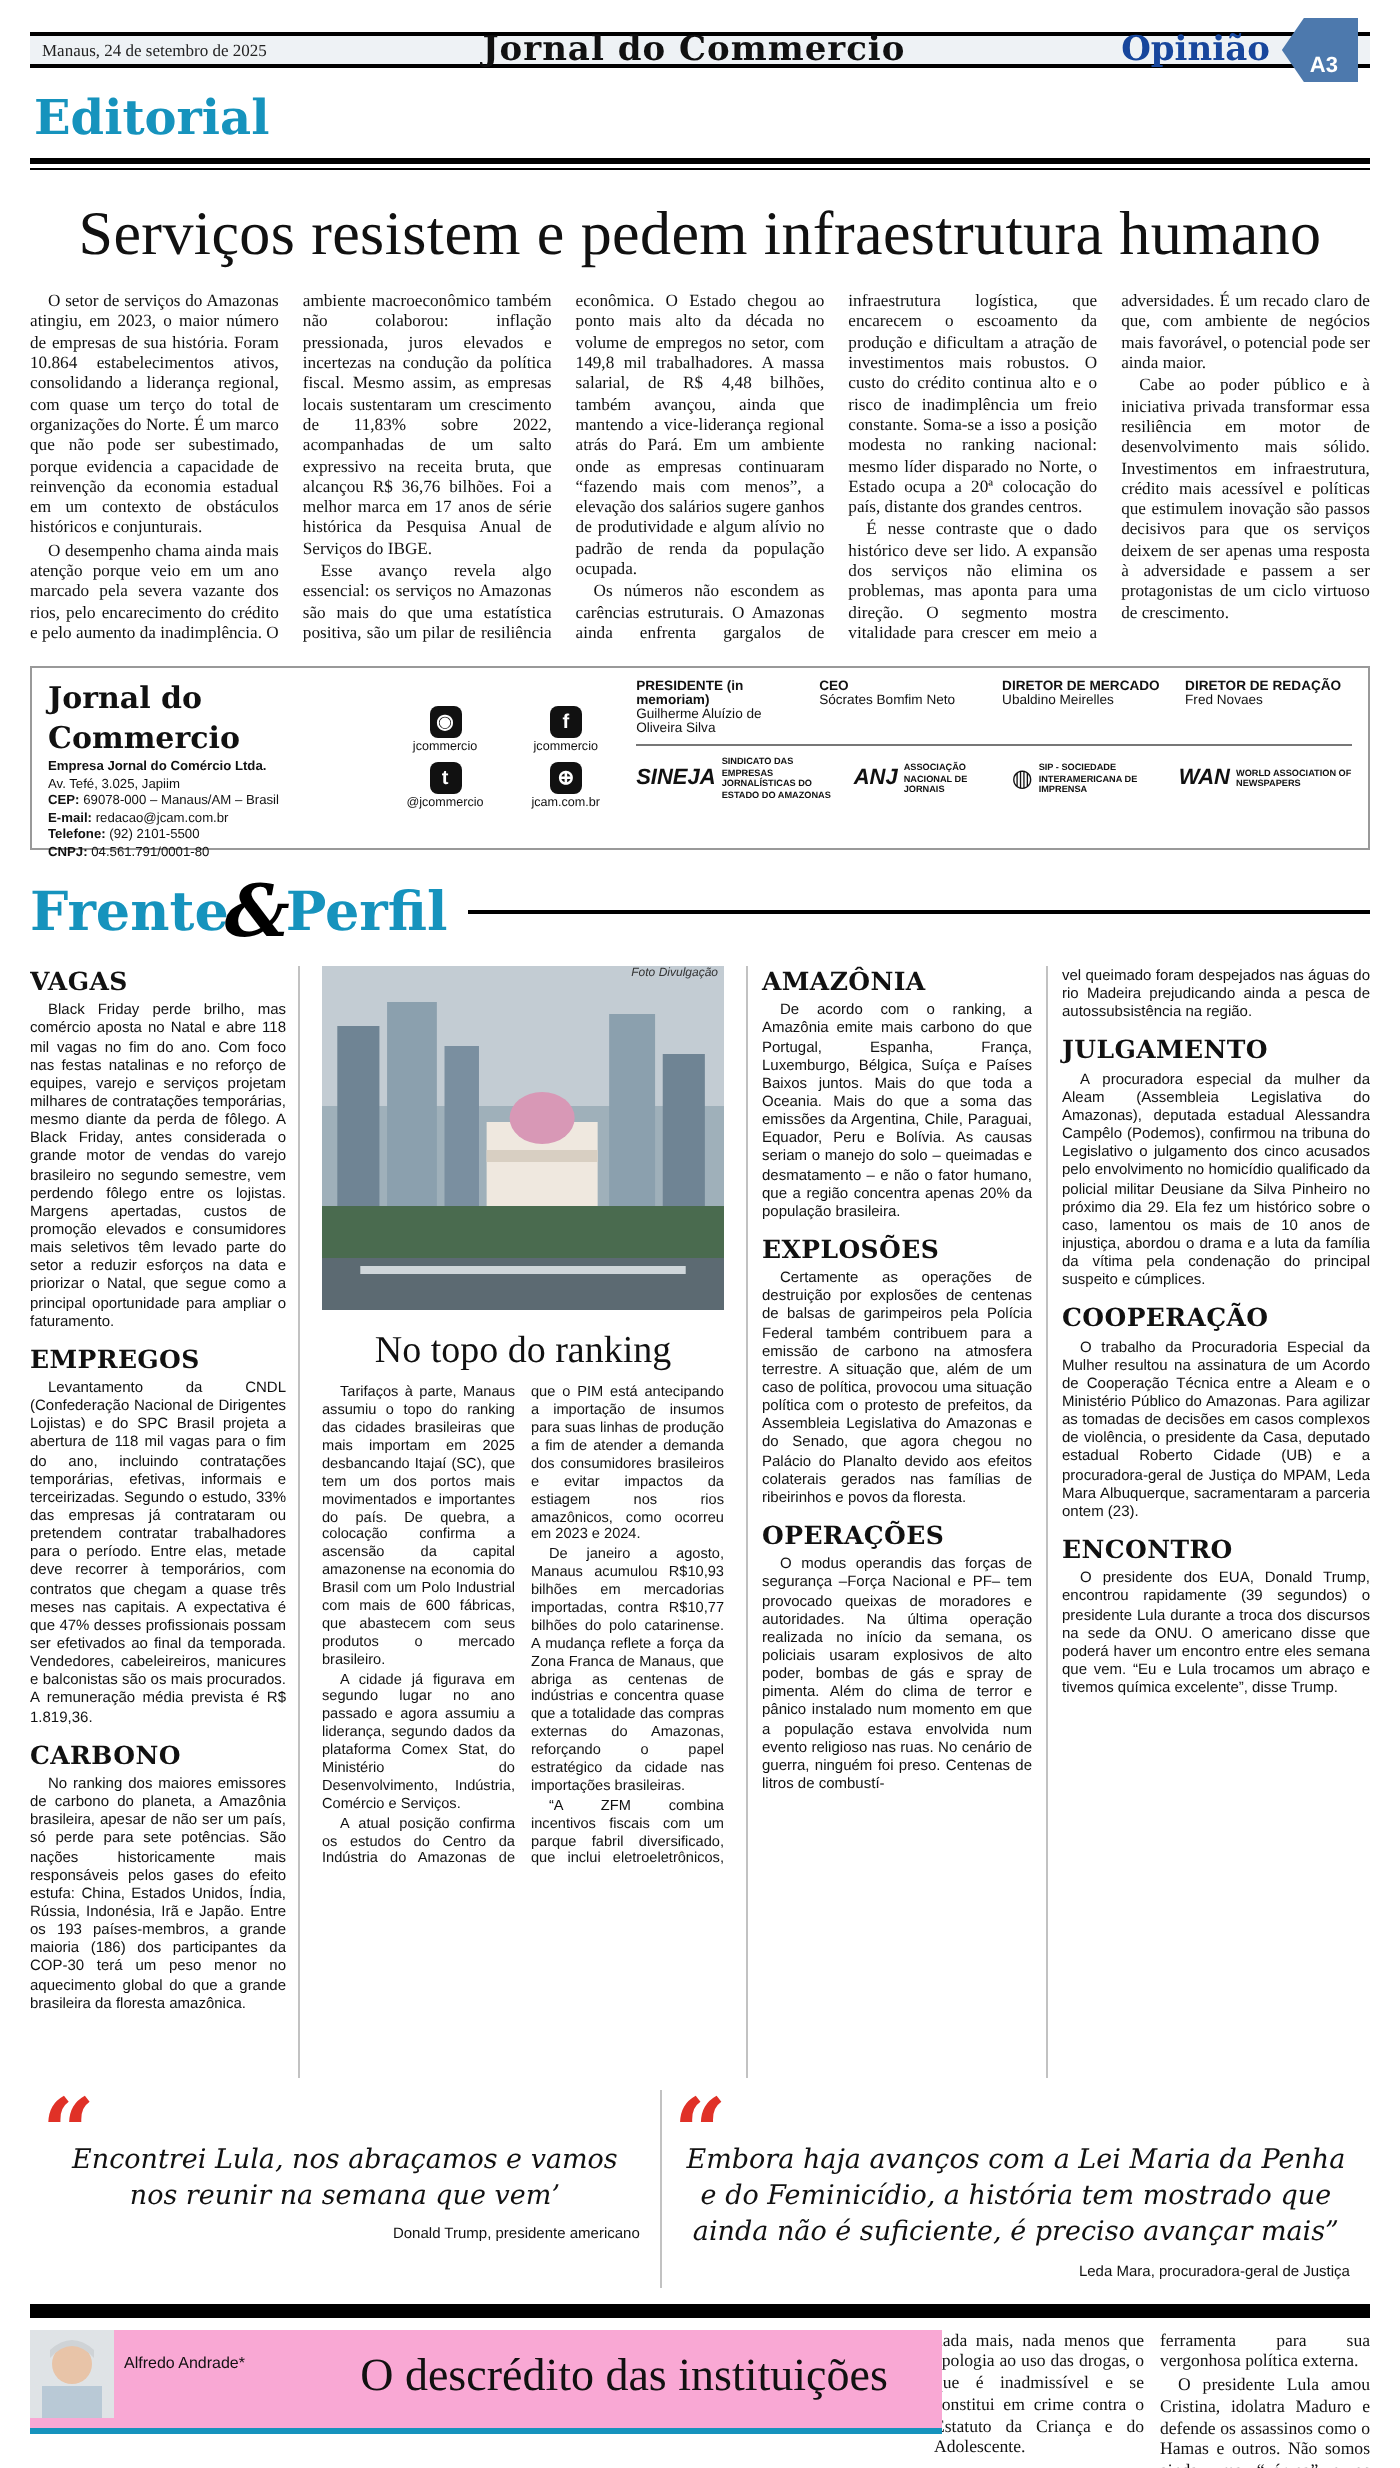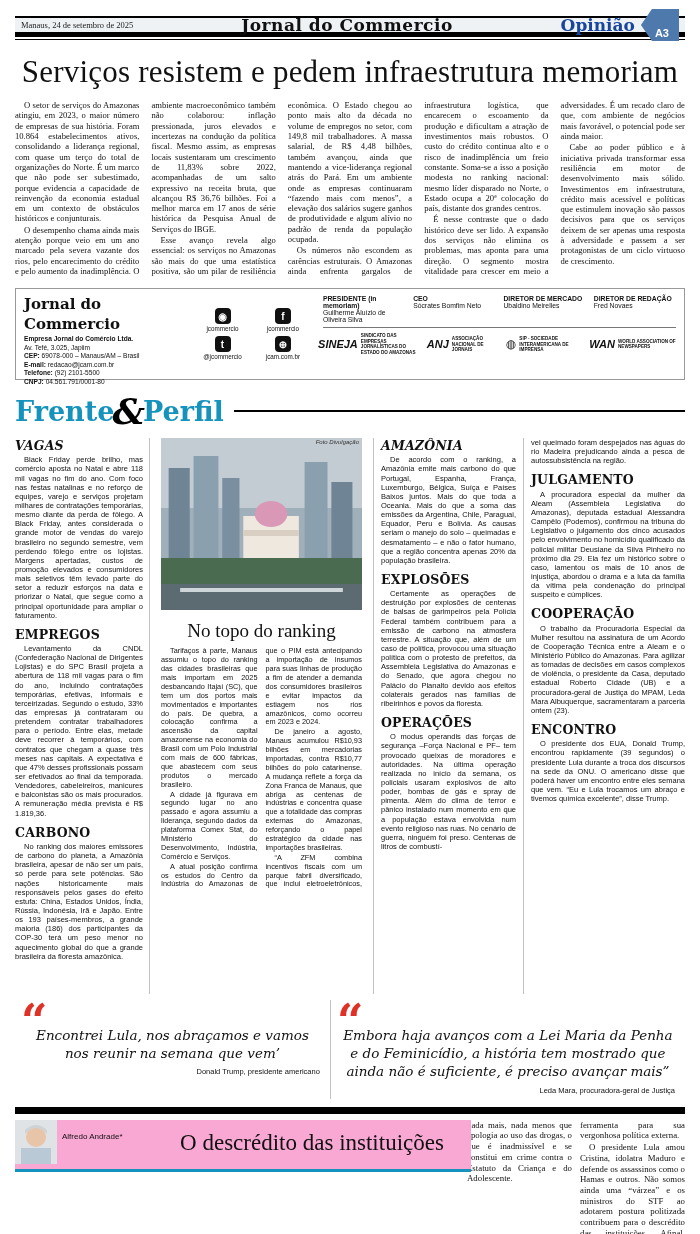--- a/index.html
+++ b/index.html
@@ -30,41 +30,41 @@
   
   .mast { border:1px solid #999; margin-top:10px; display:flex; padding:6px 8px; gap:8px; height:92px; }
   .mast .info { width:168px; }
   .mast .info .brand2 { font-family:"DejaVu Serif", serif; font-weight:bold; font-size:15px; margin-bottom:1px; }
   .mast .info div { font-size:6.6px; line-height:1.3; font-family:"Liberation Sans",sans-serif; }
   .mast .info .b { font-weight:bold; }
   .socials { width:118px; display:grid; grid-template-columns:1fr 1fr; gap:4px 6px; align-content:center; }
   .soc { text-align:center; font-family:"Liberation Sans",sans-serif; font-size:6.3px; }
   .soc .ic { width:16px; height:16px; background:#111; color:#fff; border-radius:4px; margin:0 auto 1px auto;
              display:flex; align-items:center; justify-content:center; font-size:10px; font-weight:bold; }
-  .mast .rightarea { flex:1; display:flex; flex-direction:column;align-items:flex-end; }
+  .mast .rightarea { flex:1; display:flex; flex-direction:column; }
   .officers { display:flex; gap:8px; padding-bottom:4px; border-bottom:1px solid #777; }
   .off { flex:1; font-family:"Liberation Sans",sans-serif; }
   .off .role { font-weight:bold; font-size:6.8px; }
   .off .nm { font-size:6.8px; }
   .logos { display:flex; gap:8px; align-items:center; padding-top:5px; }
   .logo { display:flex; gap:3px; align-items:center; font-family:"Liberation Sans",sans-serif; }
   .logo .big { font-weight:bold; font-size:11px; font-style:italic; }
   .logo .desc { font-size:4.6px; font-weight:bold; line-height:1.25; text-transform:uppercase; }
   .logo .glyph { font-size:12px; }
 
   
   .fp-title { display:flex; align-items:center; margin:10px 0 6px 0; }
   .fp-title .w1,.fp-title .w2 { font-family:"DejaVu Serif",serif; font-weight:bold; font-size:27px; color:#1693bd; }
   .fp-title .amp { font-family:"DejaVu Serif",serif; font-style:italic; font-weight:bold; font-size:36px; color:#000; margin:0 -2px; }
   .fp-title .rule { flex:1; border-top:2px solid #000; margin-left:10px; }
 
   .fp-grid { display:flex; height:556px; overflow:hidden; }
   .newsbody { font-family:"Liberation Sans",sans-serif; font-size:7.5px; line-height:1.22; text-align:justify; }
   .sec-h { font-family:"DejaVu Serif",serif; font-weight:bold; font-size:12.5px; margin:7px 0 2px 0; letter-spacing:.2px; }
-  .sec-h.first { margin-top:0;font-style:italic; }
+  .sec-h.first { margin-top:0; }
   .colL { width:134px; padding-right:6px; overflow:hidden; }
   .colC { width:224px; border-left:1px solid #c2c2c2; padding:0 11px; overflow:hidden; }
   .col3 { width:150px; border-left:1px solid #c2c2c2; padding:0 7px; overflow:hidden; }
   .col4 { flex:1; border-left:1px solid #c2c2c2; padding-left:7px; overflow:hidden; }
 
   .photo-wrap { position:relative; }
   .photo-cap { position:absolute; top:1px; right:3px; font-size:6px; font-style:italic; color:#333;
                font-family:"Liberation Sans",sans-serif; }
   .center-title { text-align:center; font-family:"Liberation Serif",serif; font-size:19px; margin:7px 0 5px 0; }
   .center-text { column-count:2; column-gap:8px; height:250px; overflow:hidden; }
@@ -105,22 +105,23 @@
 
   <div class="topbar">
     <span class="date">Manaus, 24 de setembro de 2025</span>
     <span class="brand">Jornal do Commercio</span>
     <span class="right">
       <span class="section">Opinião</span>
       <span class="page-badge">A3</span>
     </span>
   </div>
 
+  <div class="ed-label">Editorial</div>
   <div class="dbl-rule"></div>
-  <h1 class="ed-headline">Serviços resistem e pedem infraestrutura memoriam</h1>
+  <h1 class="ed-headline">Serviços resistem e pedem infraestrutura humano</h1>
   <div class="ed-body">
     <p class="para">O setor de serviços do Amazonas atingiu, em 2023, o maior número de empresas de sua história. Foram 10.864 estabelecimentos ativos, consolidando a liderança regional, com quase um terço do total de organizações do Norte. É um marco que não pode ser subestimado, porque evidencia a capacidade de reinvenção da economia estadual em um contexto de obstáculos históricos e conjunturais.</p>
     <p class="para">O desempenho chama ainda mais atenção porque veio em um ano marcado pela severa vazante dos rios, pelo encarecimento do crédito e pelo aumento da inadimplência. O ambiente macroeconômico também não colaborou: inflação pressionada, juros elevados e incertezas na condução da política fiscal. Mesmo assim, as empresas locais sustentaram um crescimento de 11,83% sobre 2022, acompanhadas de um salto expressivo na receita bruta, que alcançou R$ 36,76 bilhões. Foi a melhor marca em 17 anos de série histórica da Pesquisa Anual de Serviços do IBGE.</p>
     <p class="para">Esse avanço revela algo essencial: os serviços no Amazonas são mais do que uma estatística positiva, são um pilar de resiliência econômica. O Estado chegou ao ponto mais alto da década no volume de empregos no setor, com 149,8 mil trabalhadores. A massa salarial, de R$ 4,48 bilhões, também avançou, ainda que mantendo a vice-liderança regional atrás do Pará. Em um ambiente onde as empresas continuaram “fazendo mais com menos”, a elevação dos salários sugere ganhos de produtividade e algum alívio no padrão de renda da população ocupada.</p>
     <p class="para">Os números não escondem as carências estruturais. O Amazonas ainda enfrenta gargalos de infraestrutura logística, que encarecem o escoamento da produção e dificultam a atração de investimentos mais robustos. O custo do crédito continua alto e o risco de inadimplência um freio constante. Soma-se a isso a posição modesta no ranking nacional: mesmo líder disparado no Norte, o Estado ocupa a 20ª colocação do país, distante dos grandes centros.</p>
     <p class="para">É nesse contraste que o dado histórico deve ser lido. A expansão dos serviços não elimina os problemas, mas aponta para uma direção. O segmento mostra vitalidade para crescer em meio a adversidades. É um recado claro de que, com ambiente de negócios mais favorável, o potencial pode ser ainda maior.</p>
     <p class="para">Cabe ao poder público e à iniciativa privada transformar essa resiliência em motor de desenvolvimento mais sólido. Investimentos em infraestrutura, crédito mais acessível e políticas que estimulem inovação são passos decisivos para que os serviços deixem de ser apenas uma resposta à adversidade e passem a ser protagonistas de um ciclo virtuoso de crescimento.</p>
 
   </div>
 

